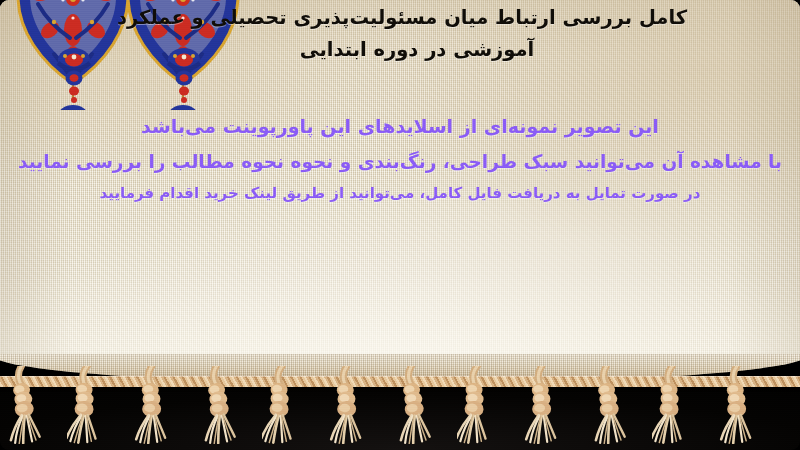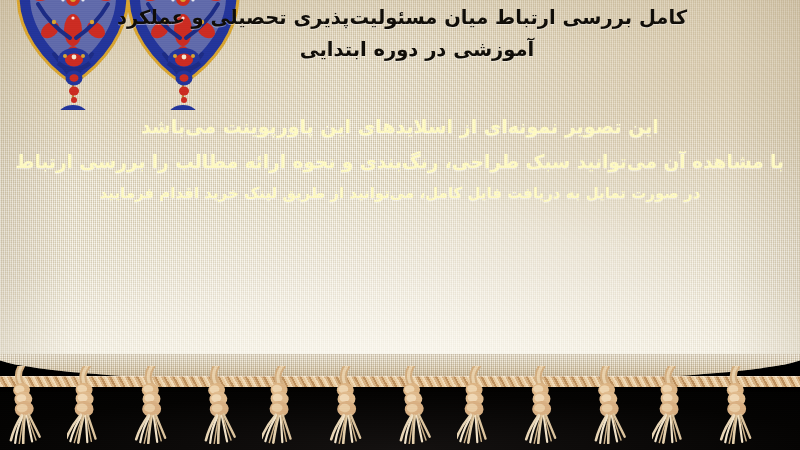--- a/index.html
+++ b/index.html
@@ -8,20 +8,21 @@
     background: #000;
   }
 
   #slide {
     position: relative;
     width: 800px;
     height: 450px;
     overflow: hidden;
     background: #050403;
     font-family: "DejaVu Sans", "Liberation Sans", sans-serif;
+    border-radius: 9px;
   }
 
   
   .carpet-field {
     position: absolute;
     left: 0;
     top: 0;
     width: 800px;
     height: 392px;
     background-color: #e3dac2;
@@ -97,21 +98,21 @@
   }
   .title-line { display: block; white-space: nowrap; }
   .title-line.l2 { margin-right: -30px; }
 
   .body-block {
     position: absolute;
     right: 16px;
     top: 112px;
     width: 768px;
     direction: rtl;
-    color: #fef9c3;
+    color: #8b5cf6;
     text-align: center;
     font-size: 18.5px;
     font-weight: 700;
     line-height: 1.52;
     text-shadow: 0 1px 0 rgba(255,255,255,.42);
   }
   .body-line { display: block; white-space: nowrap; }
   .body-line.b1 { font-size: 19px; margin-bottom: 7px; }
   .body-line.b2 { font-size: 18.5px; margin-bottom: 6px; }
   .body-line.b3 { font-size: 15px; }
@@ -311,21 +312,21 @@
     </svg>
   </div>
 
   <div class="title-block">
     <span class="title-line l1">کامل بررسی ارتباط میان مسئولیت‌پذیری تحصیلی و عملکرد</span>
     <span class="title-line l2">آموزشی در دوره ابتدایی</span>
   </div>
 
   <div class="body-block">
     <span class="body-line b1">این تصویر نمونه‌ای از اسلایدهای این پاورپوینت می‌باشد</span>
-    <span class="body-line b2">با مشاهده آن می‌توانید سبک طراحی، رنگ‌بندی و نحوه ارائه مطالب را بررسی ارتباط</span>
+    <span class="body-line b2">با مشاهده آن می‌توانید سبک طراحی، رنگ‌بندی و نحوه نحوه مطالب را بررسی نمایید</span>
     <span class="body-line b3">در صورت تمایل به دریافت فایل کامل، می‌توانید از طریق لینک خرید اقدام فرمایید</span>
   </div>
 
   <div class="fringe-zone">
     <div class="fringe-dark"></div>
     <div class="selvedge">
       <div class="selvedge-weave"></div>
     </div>
     <div class="cord"></div>
     <div id="tassels">

